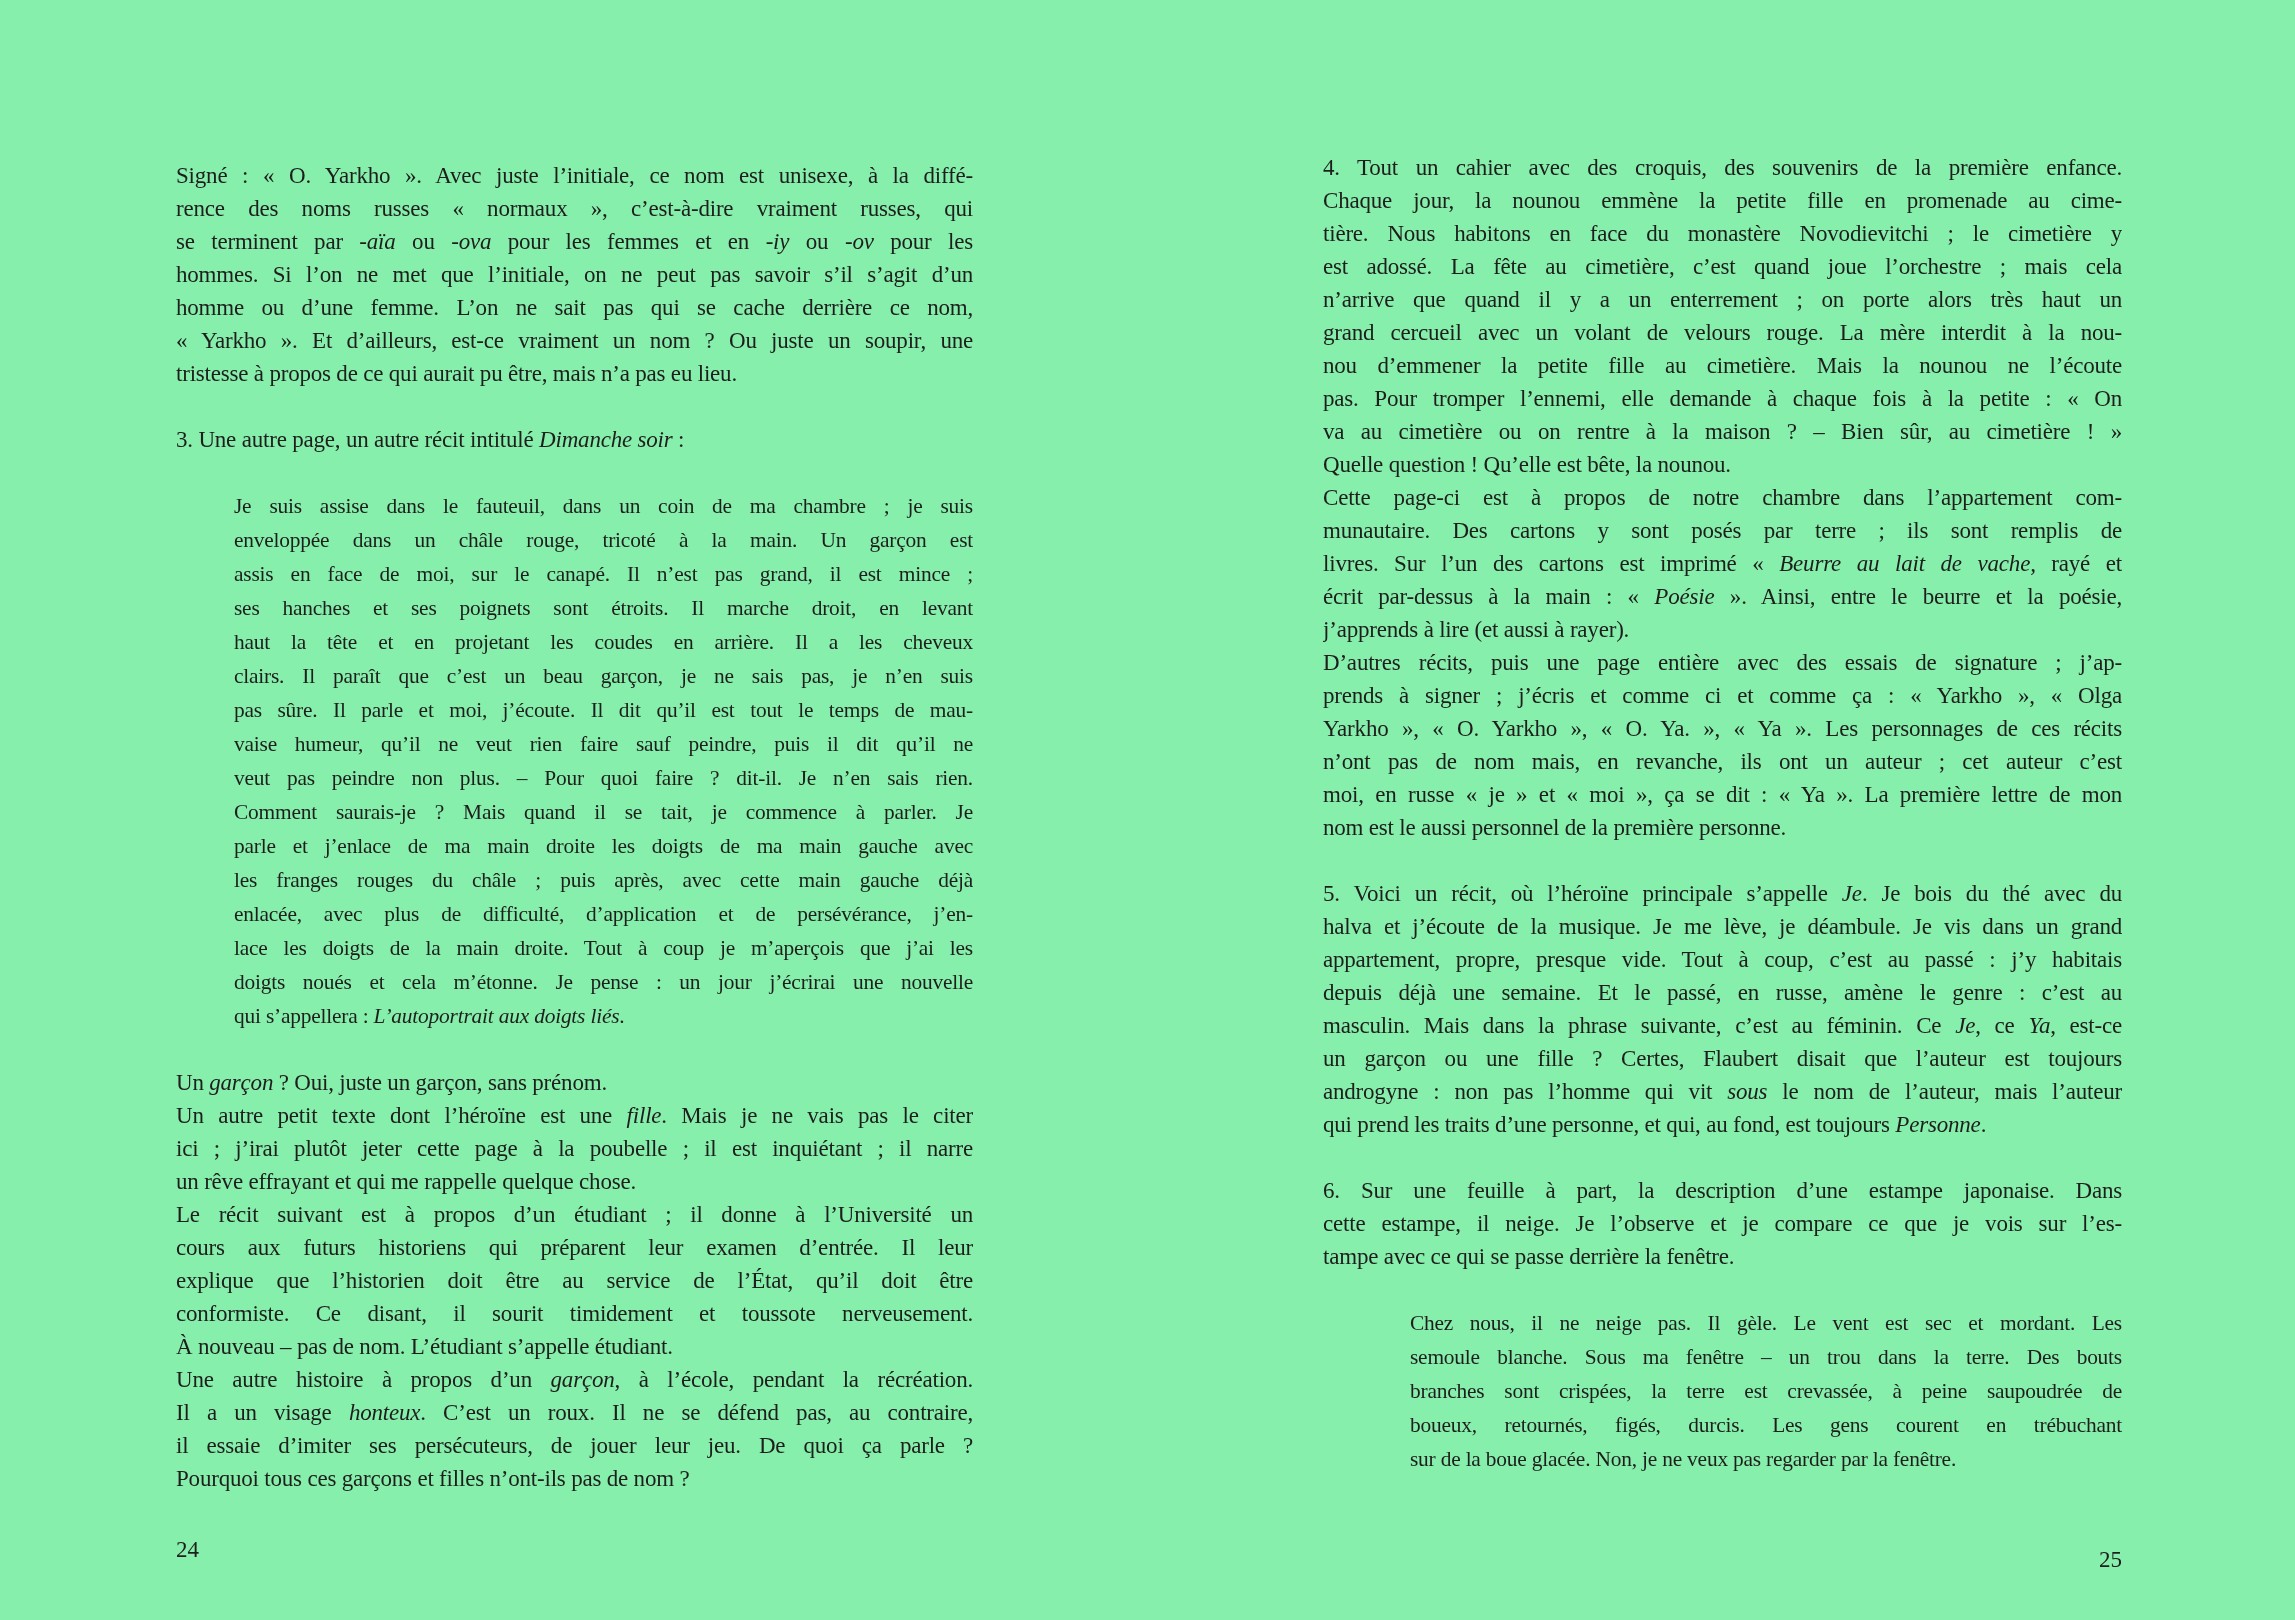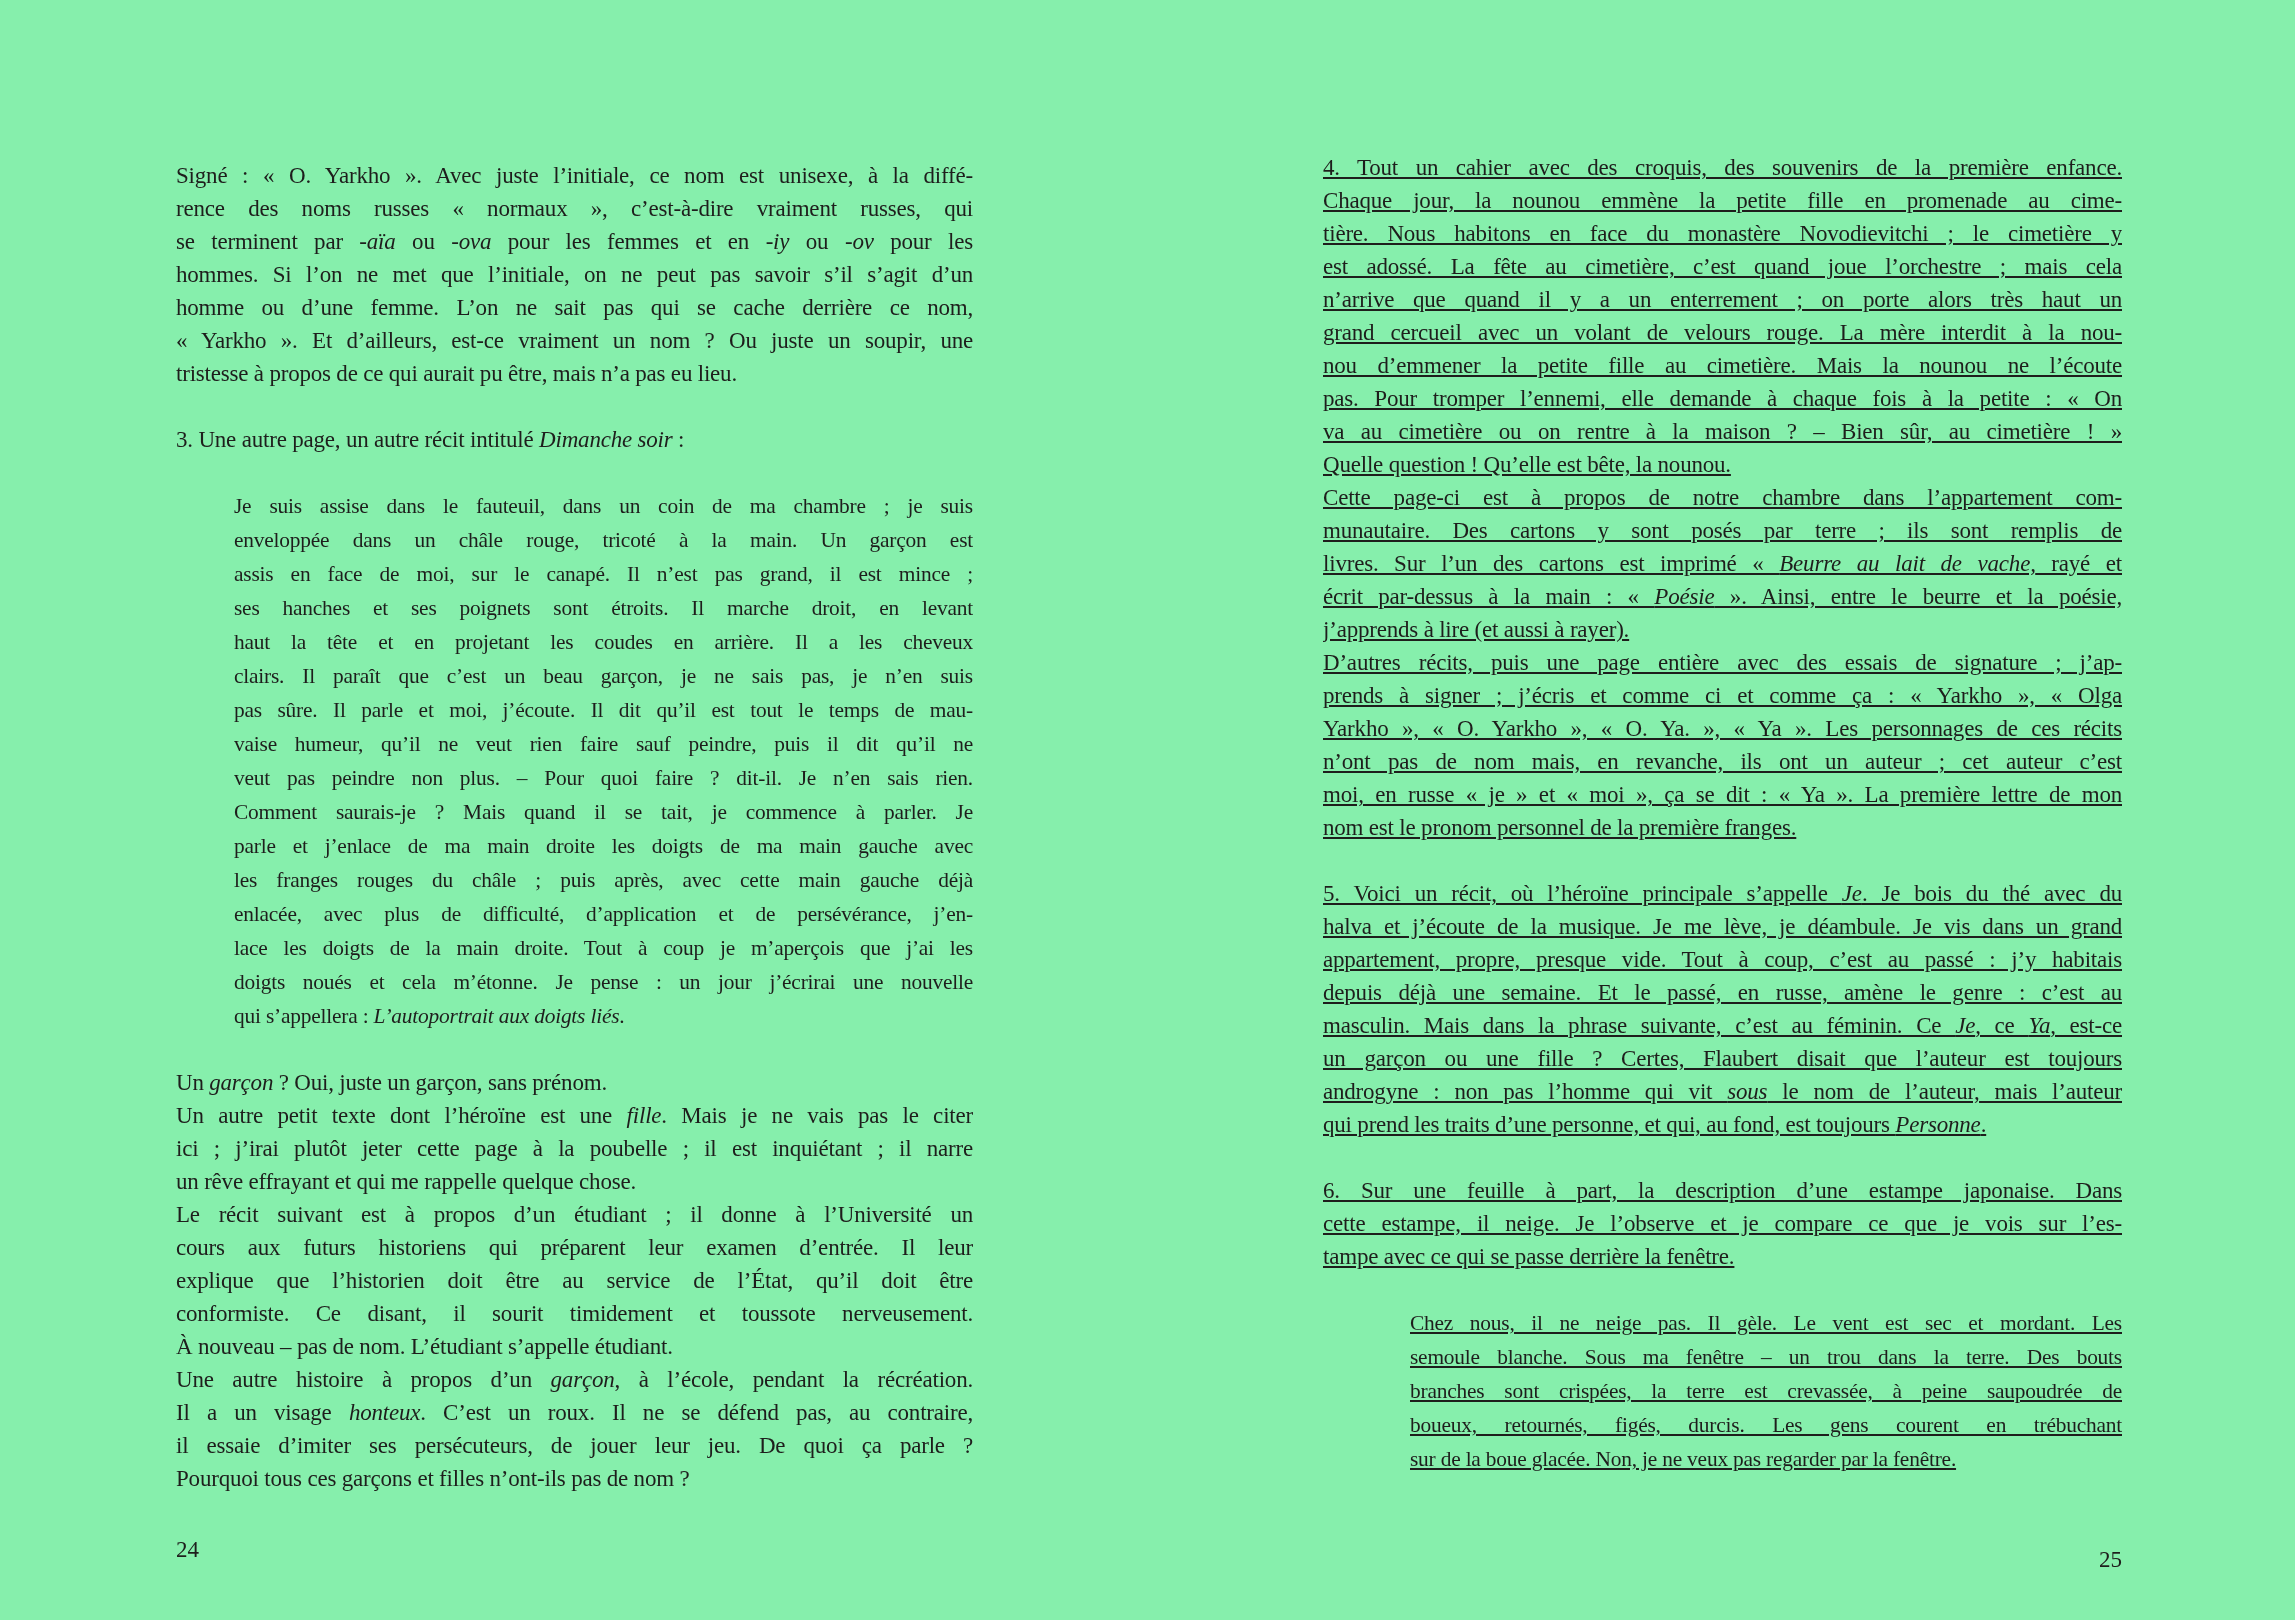--- a/index.html
+++ b/index.html
@@ -7,21 +7,21 @@
     position: relative;
     width: 2295px;
     height: 1621px;
     background: #86efac;
     font-family: "Liberation Serif", "DejaVu Serif", serif;
     color: #1e1e1c;
     overflow: hidden;
   }
   .text-col { position: absolute; }
   #left-col  { left: 176px;  top: 159px; width: 797px; }
-  #right-col { left: 1323px; top: 151px; width: 799px; text-decoration: underline; }
+  #right-col { left: 1323px; top: 151px; width: 799px; }
 
   
   .line {
     text-align: justify;
     height: 33px;
     line-height: 33px;
     font-size: 23px;
     letter-spacing: -0.2px;
     overflow: hidden;
     white-space: normal;
@@ -128,21 +128,21 @@
         <div class="line">livres. Sur l’un des cartons est imprimé « <span class="i">Beurre au lait de vache,</span> rayé et</div>
         <div class="line">écrit par-dessus à la main : « <span class="i">Poésie</span> ». Ainsi, entre le beurre et la poésie,</div>
         <div class="line last">j’apprends à lire (et aussi à rayer).</div>
       </div>
       <div class="para">
         <div class="line">D’autres récits, puis une page entière avec des essais de signature ; j’ap-</div>
         <div class="line">prends à signer ; j’écris et comme ci et comme ça : « Yarkho », « Olga</div>
         <div class="line">Yarkho », « O. Yarkho », « O. Ya. », « Ya ». Les personnages de ces récits</div>
         <div class="line">n’ont pas de nom mais, en revanche, ils ont un auteur ; cet auteur c’est</div>
         <div class="line">moi, en russe « je » et « moi », ça se dit : « Ya ». La première lettre de mon</div>
-        <div class="line last">nom est le pronom personnel de la première franges.</div>
+        <div class="line last">nom est le aussi personnel de la première personne.</div>
       </div>
       <div class="blank"></div>
       <div class="para">
         <div class="line">5. Voici un récit, où l’héroïne principale s’appelle <span class="i">Je</span>. Je bois du thé avec du</div>
         <div class="line">halva et j’écoute de la musique. Je me lève, je déambule. Je vis dans un grand</div>
         <div class="line">appartement, propre, presque vide. Tout à coup, c’est au passé : j’y habitais</div>
         <div class="line">depuis déjà une semaine. Et le passé, en russe, amène le genre : c’est au</div>
         <div class="line">masculin. Mais dans la phrase suivante, c’est au féminin. Ce <span class="i">Je</span>, ce <span class="i">Ya</span>, est-ce</div>
         <div class="line">un garçon ou une fille ? Certes, Flaubert disait que l’auteur est toujours</div>
         <div class="line">androgyne : non pas l’homme qui vit <span class="i">sous</span> le nom de l’auteur, mais l’auteur</div>

